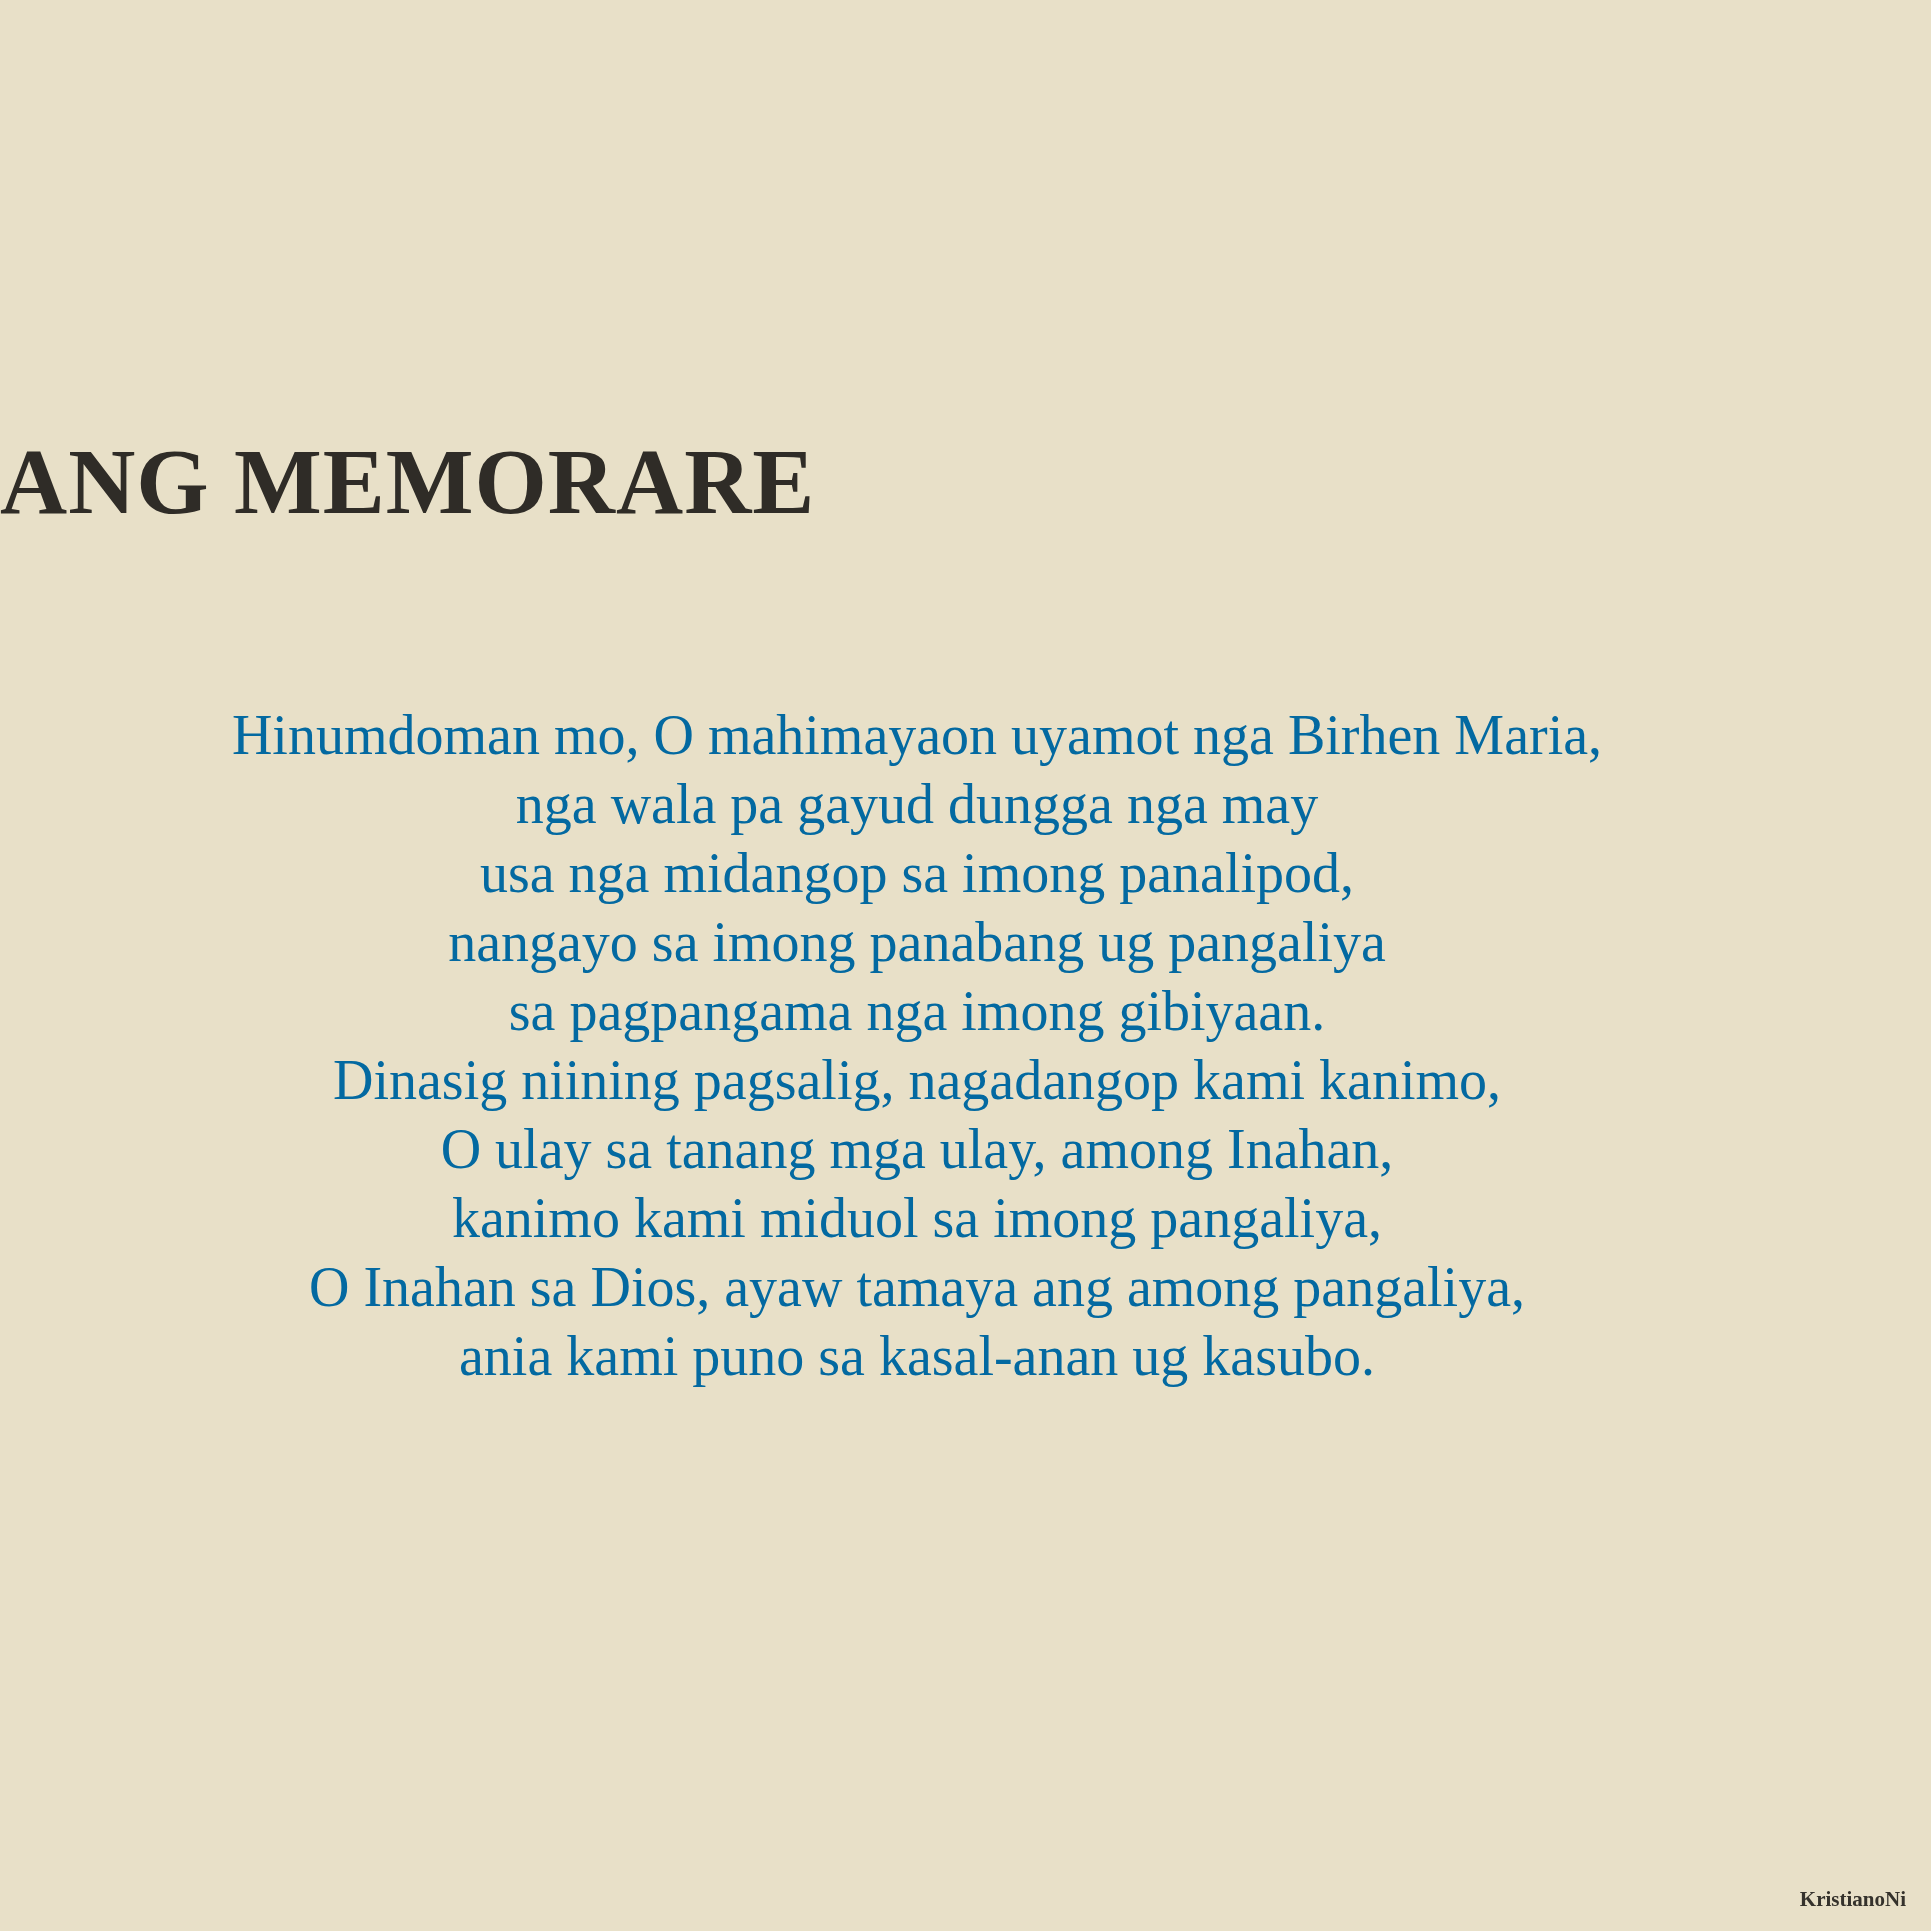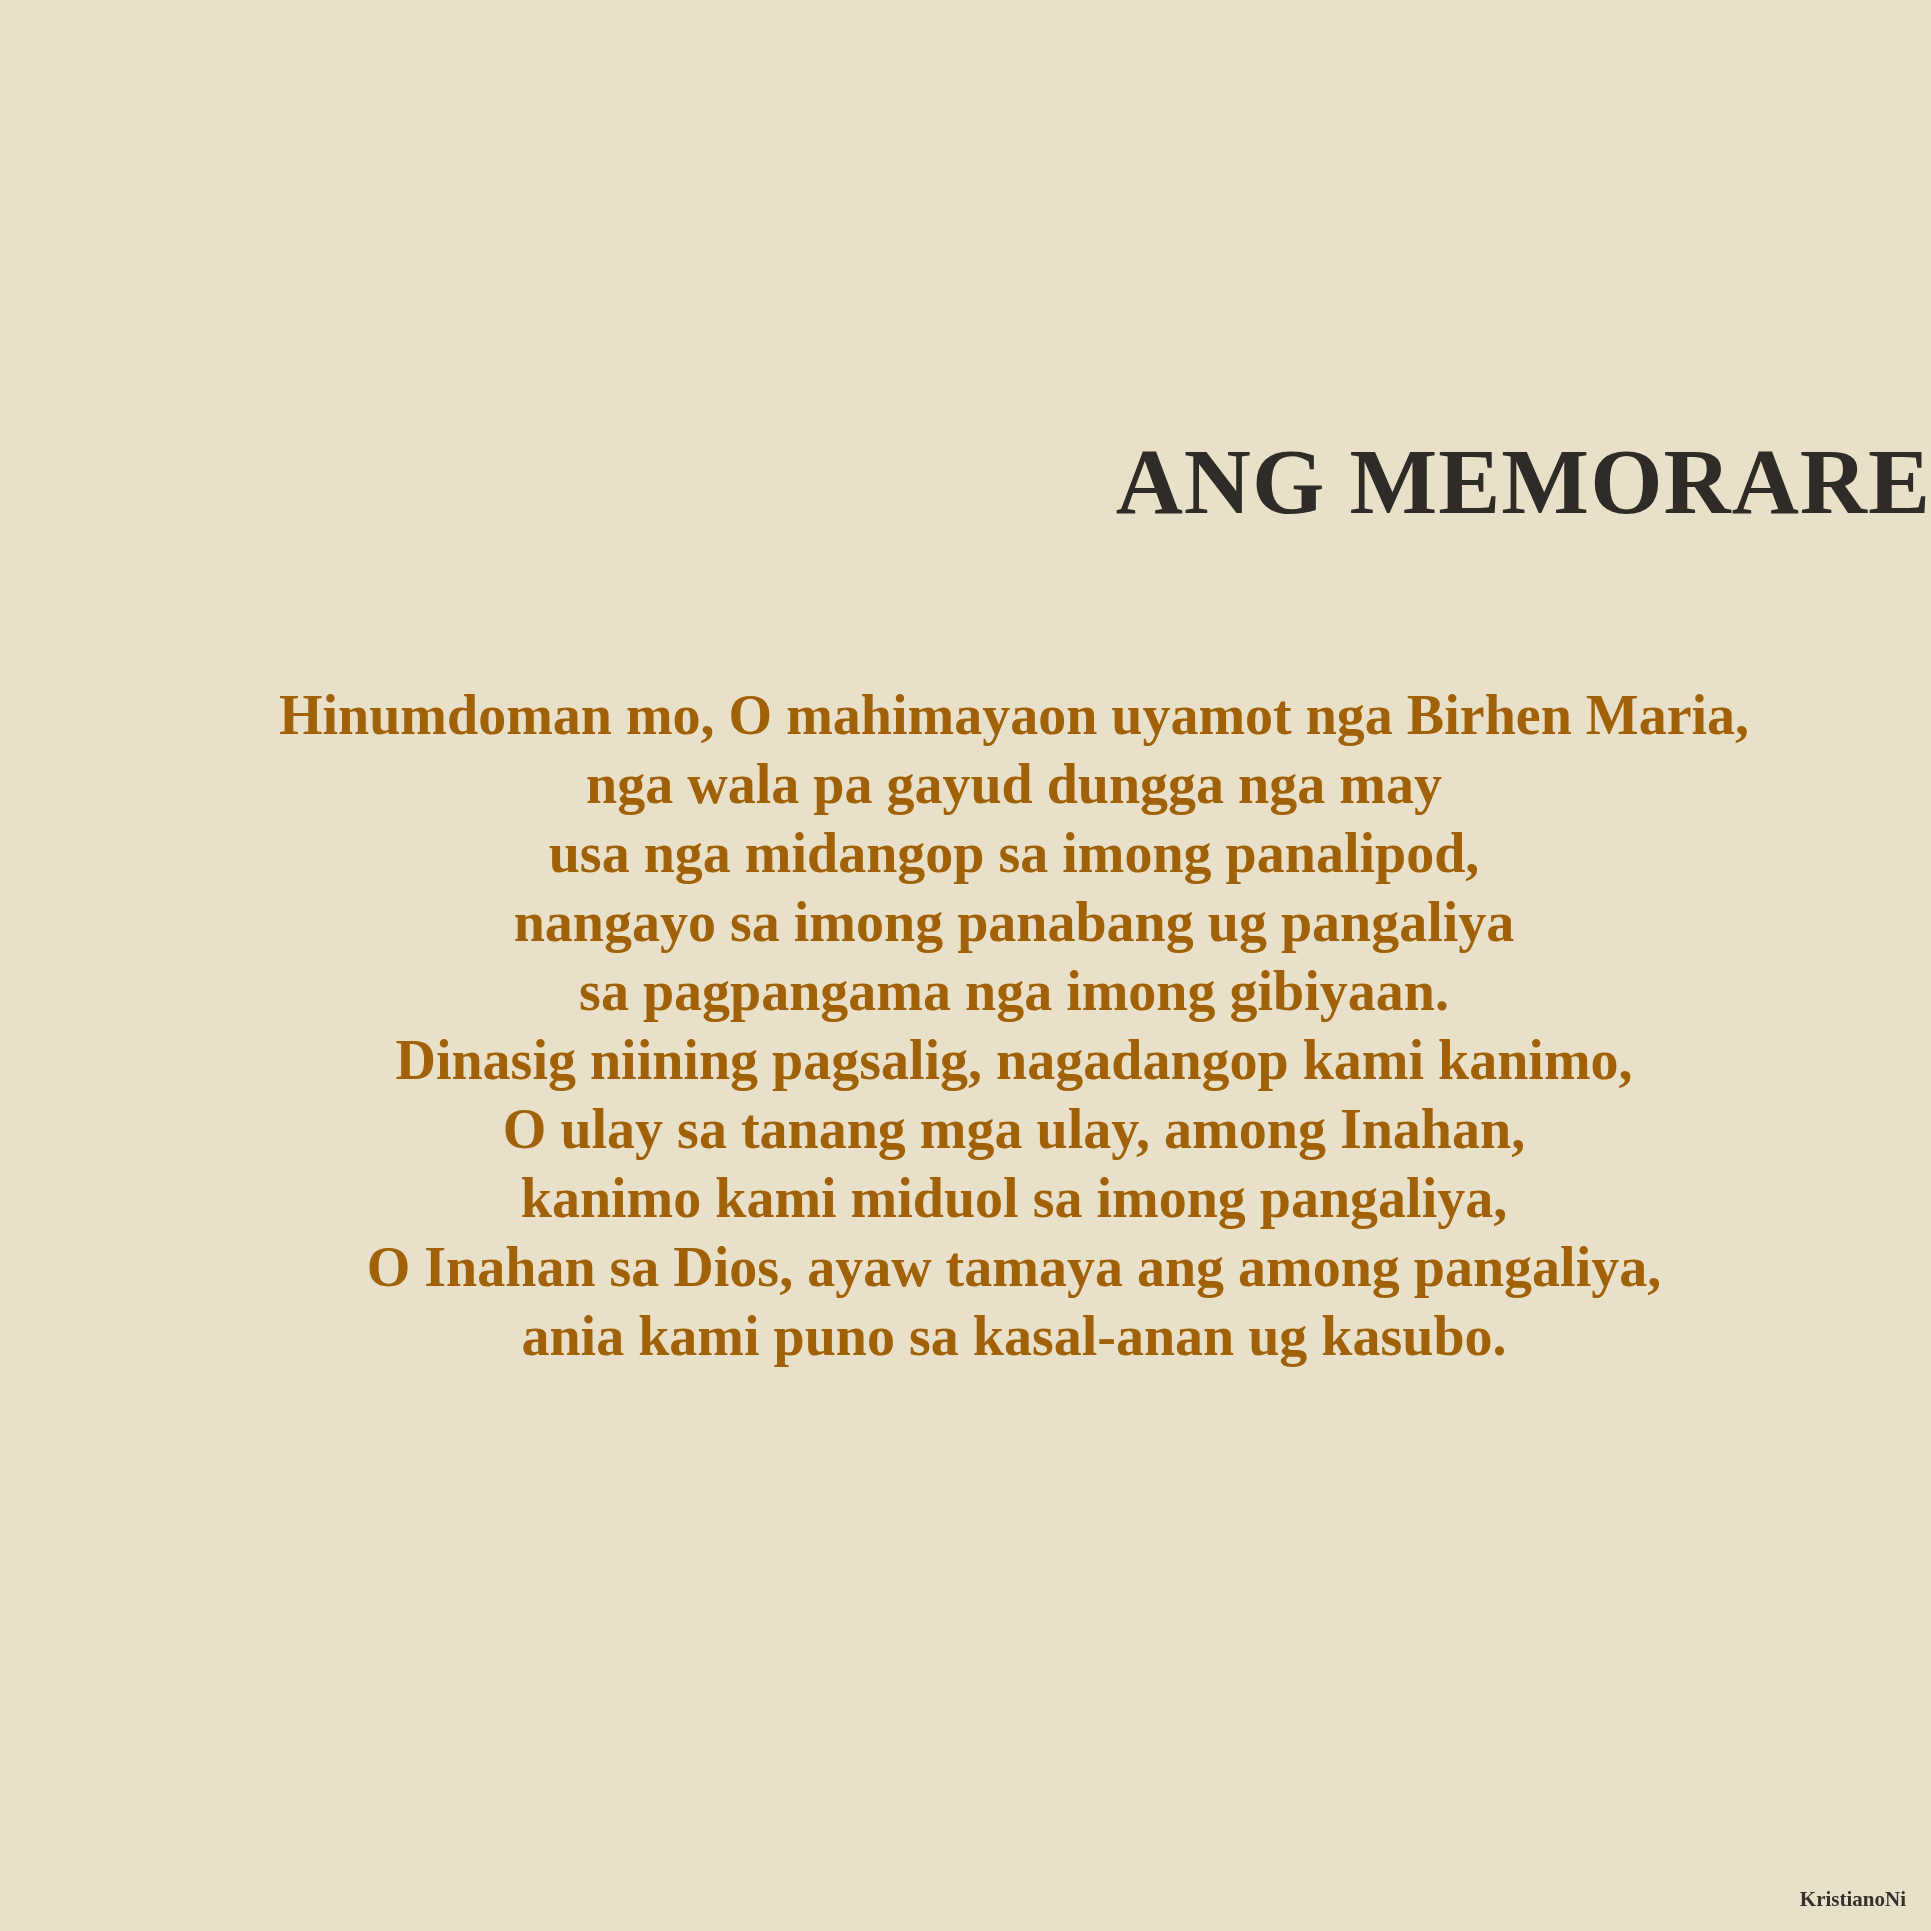--- a/index.html
+++ b/index.html
@@ -14,40 +14,39 @@
     color: #35322c;
     overflow: hidden;
   }
   .page {
     position: relative;
     width: 1931px;
     height: 1931px;
     box-sizing: border-box;
     display: flex;
     flex-direction: column;
-    align-items: flex-end;
-    gap: 8px;
+    align-items: flex-start;
   }
   .title {
     margin-top: 433px;
     font-size: 93px;
     font-weight: bold;
     letter-spacing: 1px;
     line-height: 1.05;
     text-align: center;
     color: #2f2c27;
   }
   .prayer {
-    margin-top: 80px;
+    margin-top: 108px;
     width: 1834px;
     text-align: center;
     font-size: 56px;
-    font-weight: bold;
+    font-weight: normal;
     line-height: 69px;
-    color: #a16207;
+    color: #0369a1;
   }
   .prayer .line {
     display: block;
     white-space: nowrap;
   }
   .signature {
     position: absolute;
     right: 25px;
     bottom: 19px;
     font-size: 21px;

